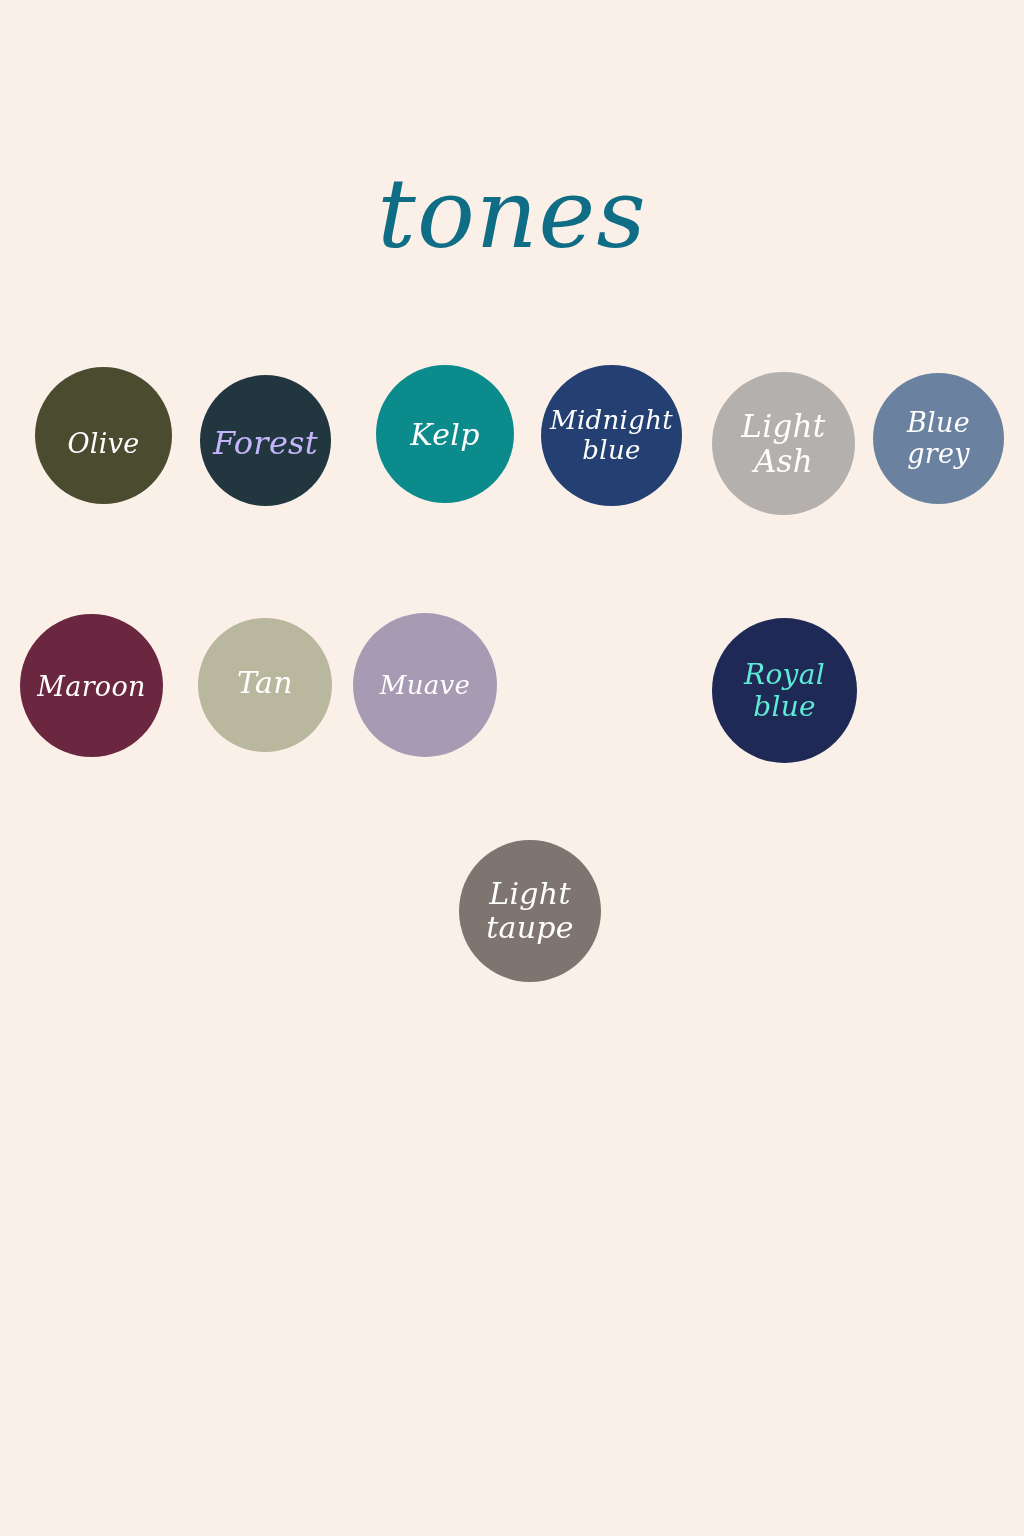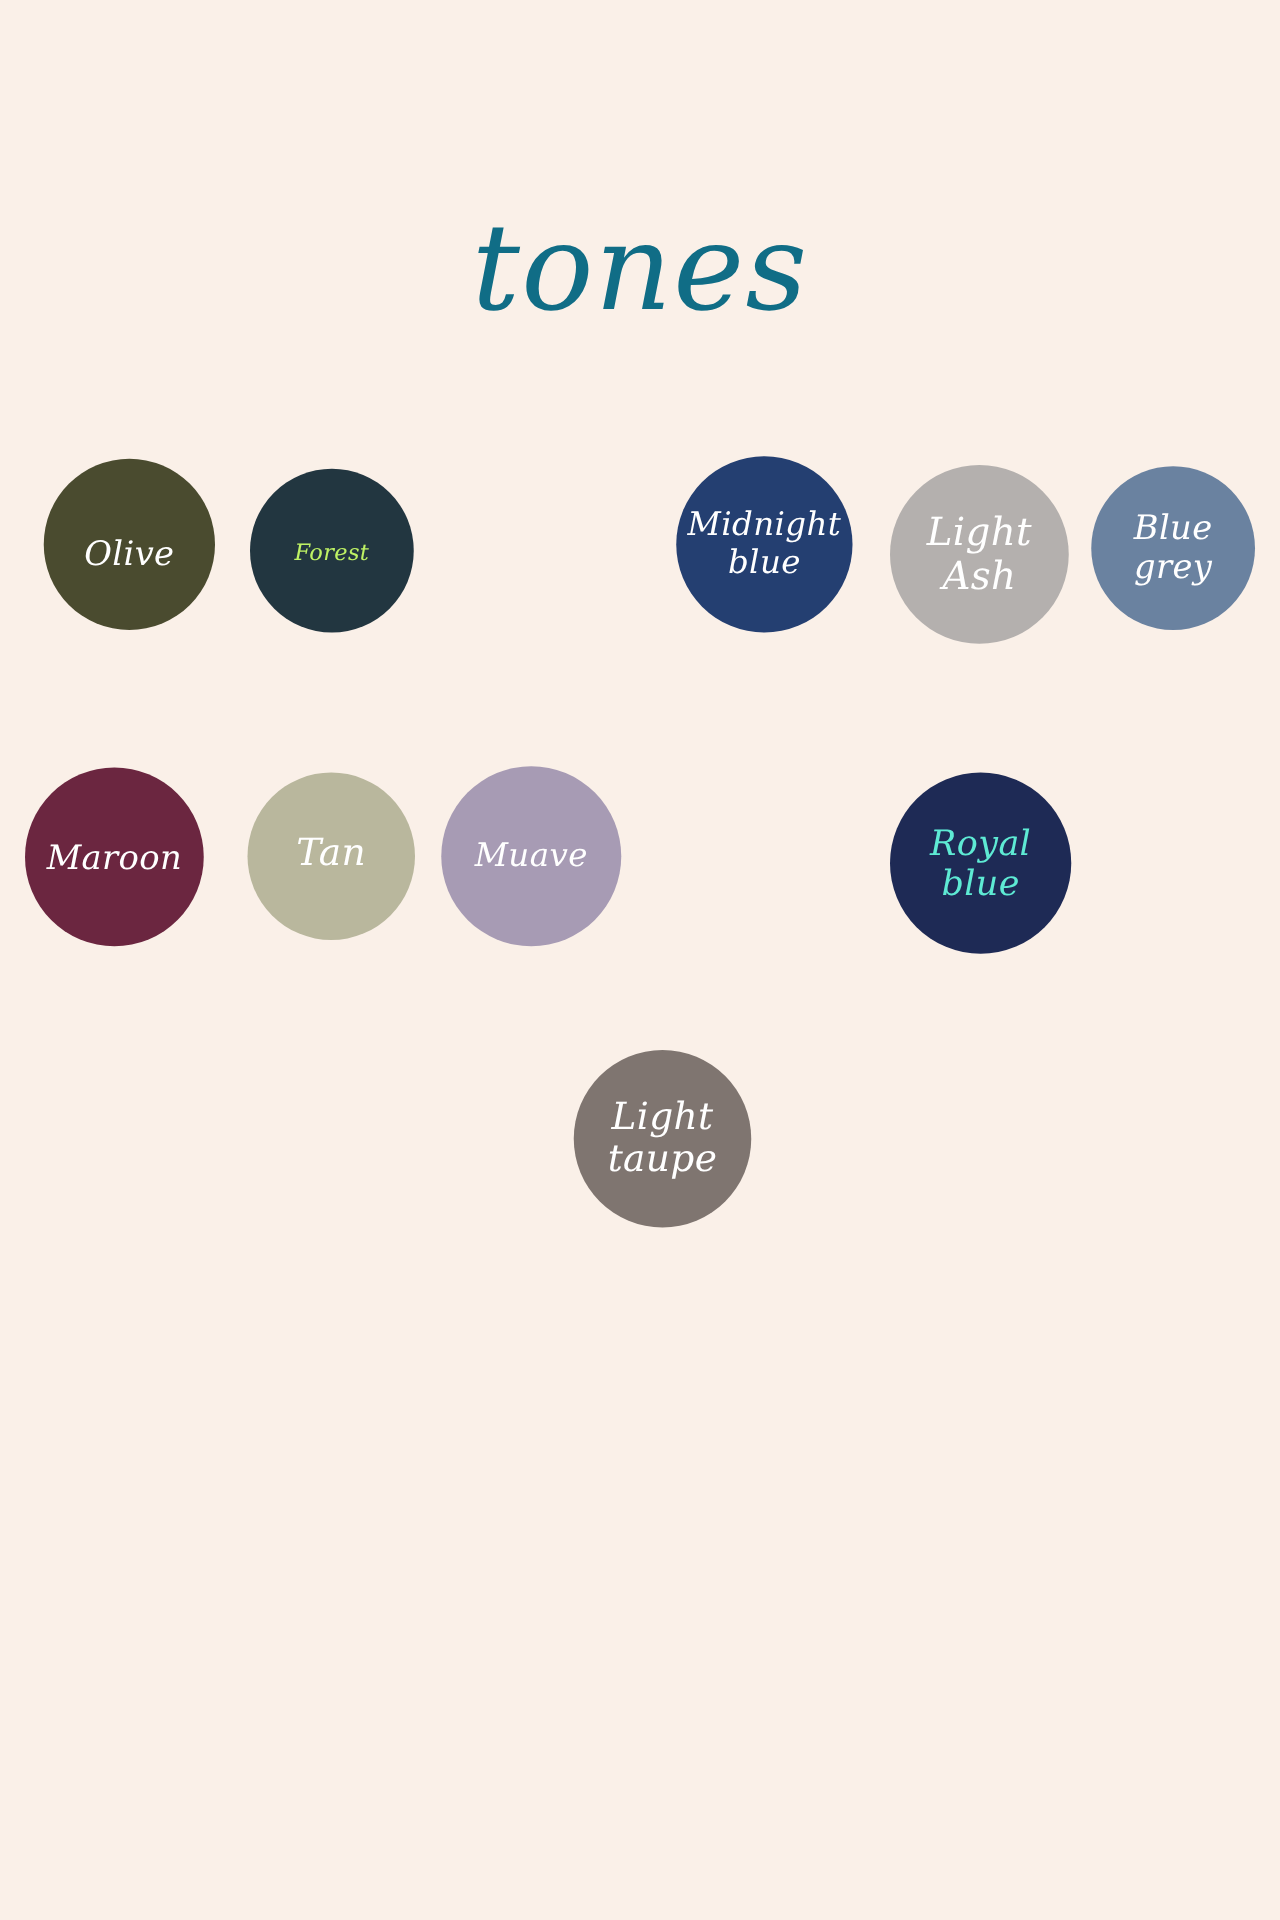--- a/index.html
+++ b/index.html
@@ -65,23 +65,26 @@
 
 <div id="board">
 
   <div class="title">tones</div>
 
   <div class="swatch" style="left:35px; top:367px; width:137px; height:137px; background:#4a4b2f;">
     <span class="swatch-label" style="font-size:27px; color:#ffffff; transform:translateY(1px);margin-top:16px;">Olive</span>
   </div>
 
   <div class="swatch" style="left:200px; top:375px; width:131px; height:131px; background:#223640;">
-    <span class="swatch-label" style="font-size:18px; color:#bef264; transform:translateY(3px);">Forest</span>
+    <span class="swatch-label" style="font-size:32px; color:#c4b5fd; transform:translateY(3px);">Forest</span>
   </div>
 
+  <div class="swatch" style="left:376px; top:365px; width:138px; height:138px; background:#0c8b8c;">
+    <span class="swatch-label" style="font-size:30px; color:#ffffff; transform:translateY(1px);">Kelp</span>
+  </div>
 
   <div class="swatch" style="left:541px; top:365px; width:141px; height:141px; background:#243f71;">
     <span class="swatch-label" style="font-size:26px; color:#ffffff;">Midnight
 blue</span>
   </div>
 
   <div class="swatch" style="left:712px; top:372px; width:143px; height:143px; background:#b4b0ae;">
     <span class="swatch-label" style="font-size:31px; color:#ffffff;">Light
 Ash</span>
   </div>

